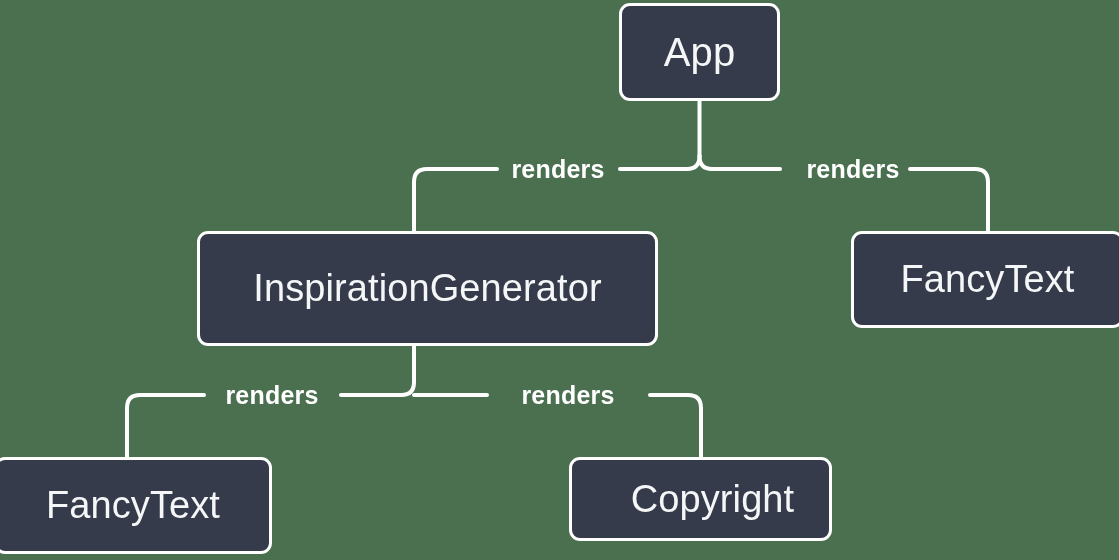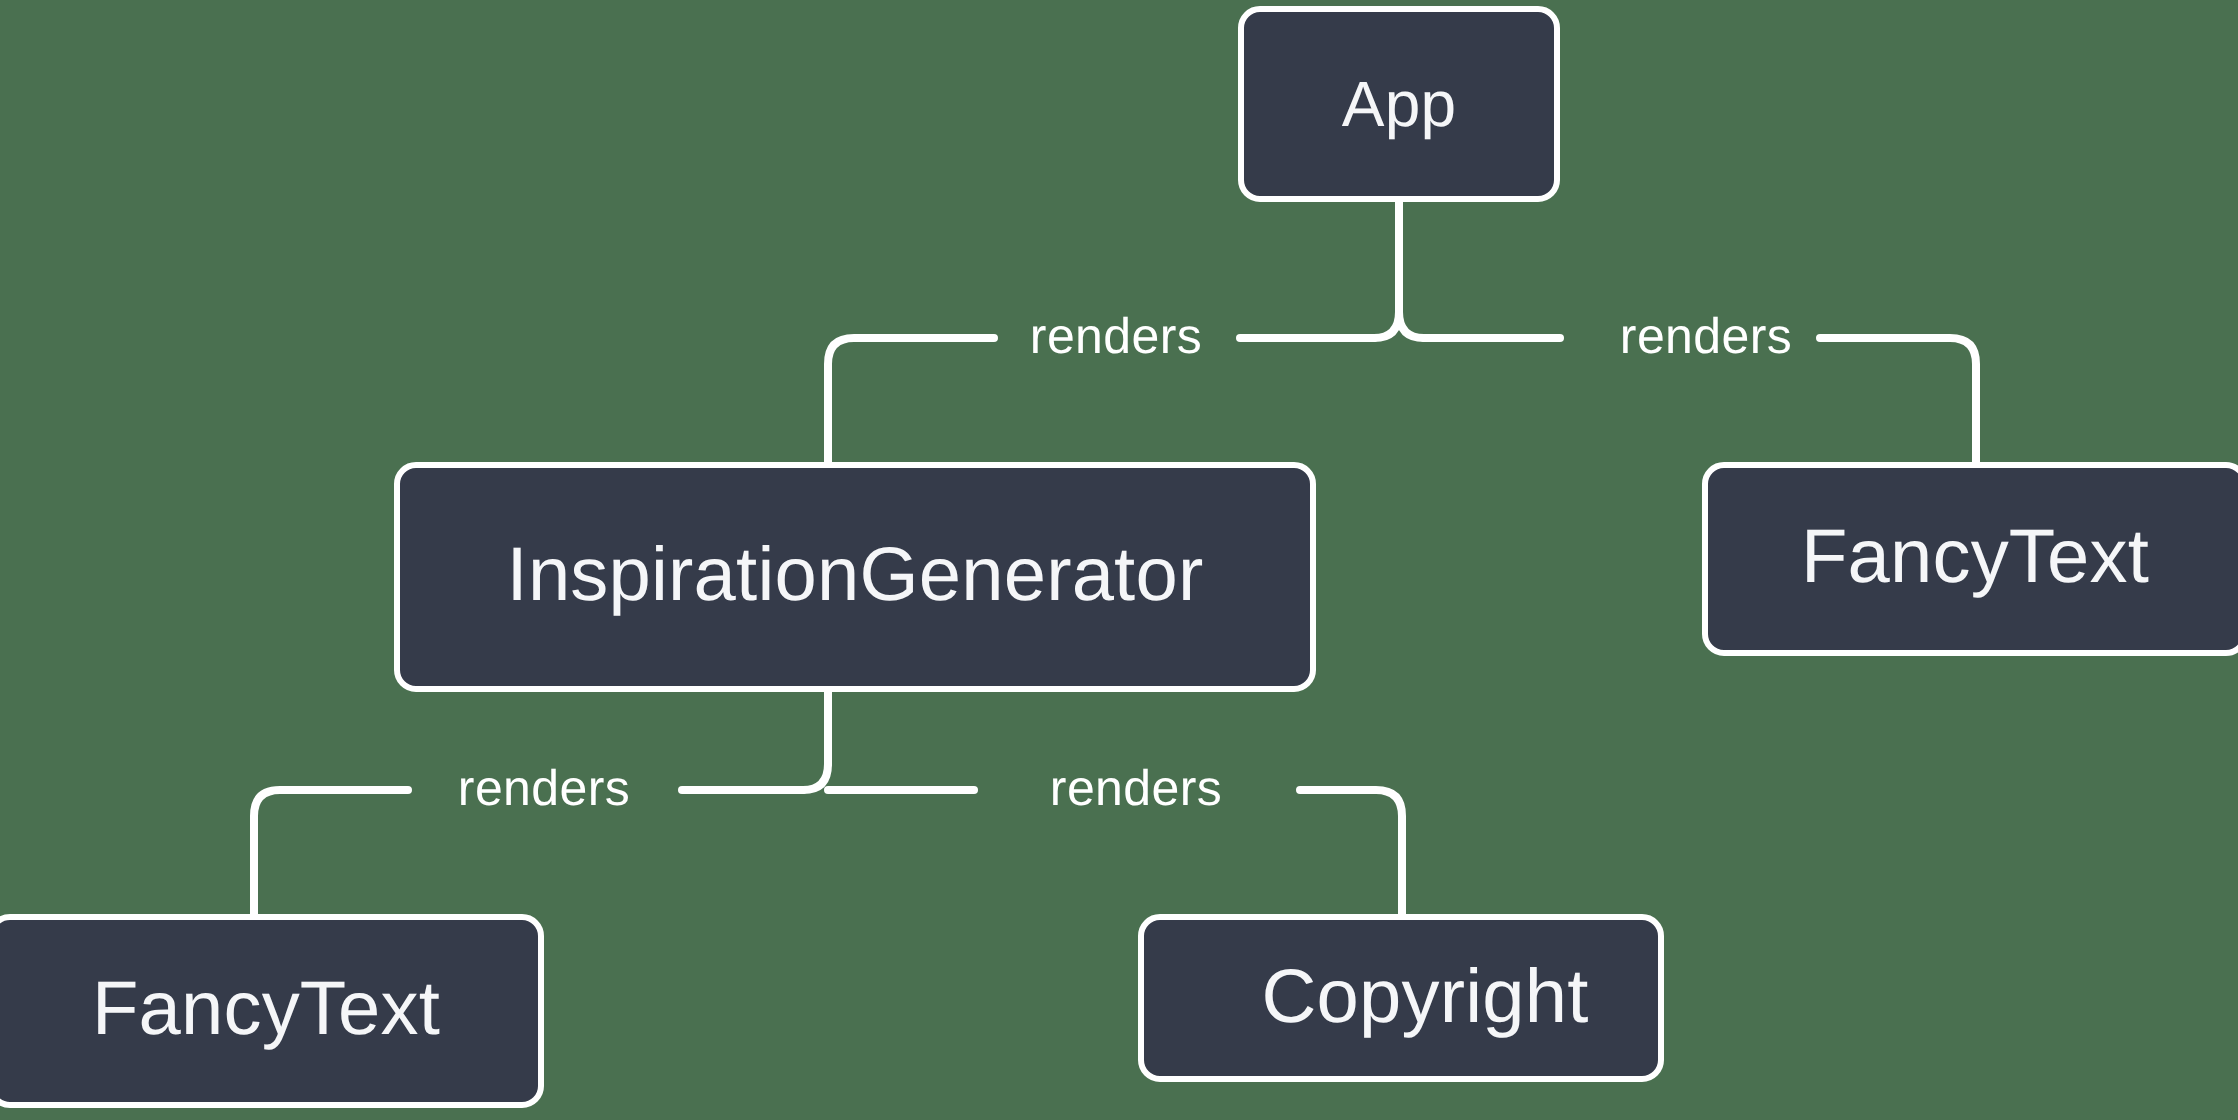--- a/index.html
+++ b/index.html
@@ -41,21 +41,21 @@
     z-index: 2;
   }
   .node-label {
     font-weight: 400;
   }
   #node-app {
     left: 619px;
     top: 3px;
     width: 161px;
     height: 98px;
-    font-size: 32px;
+    font-size: 40px;
   }
   #node-inspiration {
     left: 197px;
     top: 231px;
     width: 461px;
     height: 115px;
     font-size: 38px;
   }
   #node-fancytext-right {
     left: 851px;
@@ -76,21 +76,21 @@
     top: 457px;
     width: 263px;
     height: 84px;
     font-size: 38px;
     padding-left: 24px;
   }
   .edge-label {
     position: absolute;
     color: #ffffff;
     font-size: 25px;
-    font-weight: 400;
+    font-weight: 700;
     letter-spacing: 0.2px;
     white-space: nowrap;
     transform: translate(-50%, -50%);
     z-index: 3;
     padding: 0 6px;
   }
   #label-app-inspiration { left: 558px; top: 169px; }
   #label-app-fancytext  { left: 853px; top: 169px; }
   #label-ig-fancytext   { left: 272px; top: 395px; }
   #label-ig-copyright   { left: 568px; top: 395px; }

